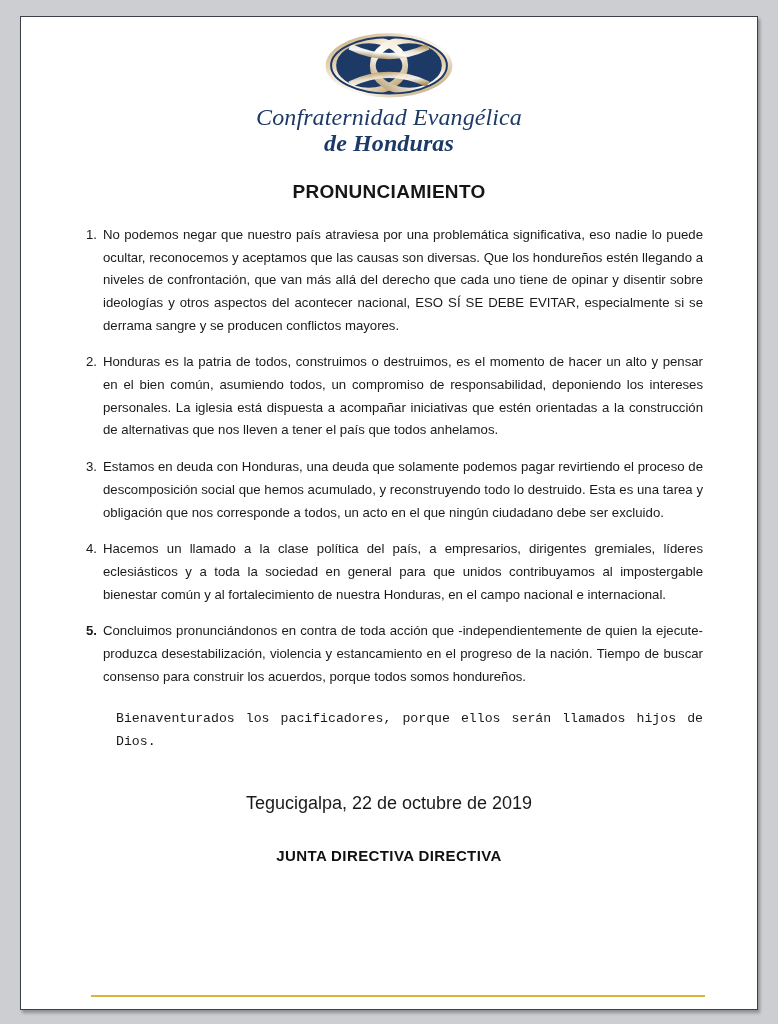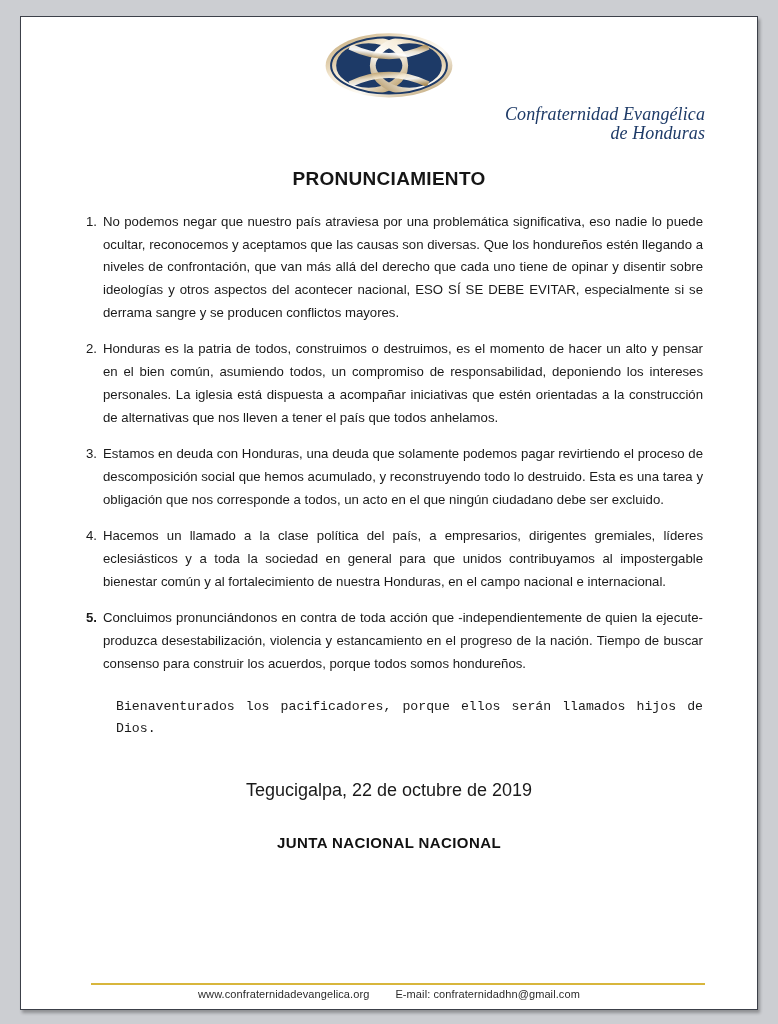--- a/index.html
+++ b/index.html
@@ -46,28 +46,27 @@
     width: 176px;
     height: 72px;
     margin: 0 auto 2px auto;
     display: block;
   }
 
   .org-name {
     color: #1d3a67;
     font-family: "Liberation Serif", serif;
     font-style: italic;
-    font-size: 18px;
+    font-size: 24px;
     line-height: 1.08;
     letter-spacing: 0.1px;
     margin: 0;
     font-weight: 400;
-    text-align: right;
-  }
-  .org-name-line2 { display: block; }
+  }
+  .org-name-line2 { display: block; font-weight: bold; }
 
   .doc-title {
     margin: 24px 0 0 0;
     font-size: 19px;
     font-weight: bold;
     letter-spacing: 0.3px;
     color: #161616;
     text-align: center;
   }
 
@@ -239,26 +238,22 @@
       </ol>
 
       <div class="scripture-block">
         <p class="scripture-quote">
           <span>Bienaventurados los pacificadores, porque ellos serán llamados hijos de Dios.</span>
         </p>
       </div>
 
       <div class="signature-block">
         <p class="place-date">Tegucigalpa, 22 de octubre de 2019</p>
-        <p class="signatory">JUNTA NACIONAL NACIONAL</p>
+        <p class="signatory">JUNTA DIRECTIVA DIRECTIVA</p>
       </div>
     </main>
 
     <footer class="page-footer">
       <div class="footer-rule"></div>
-      <div class="footer-contacts">
-        <span>www.confraternidadevangelica.org</span>
-        <span>E-mail: confraternidadhn@gmail.com</span>
-      </div>
     </footer>
 
   </div>
 </div>
 
 </body></html>

